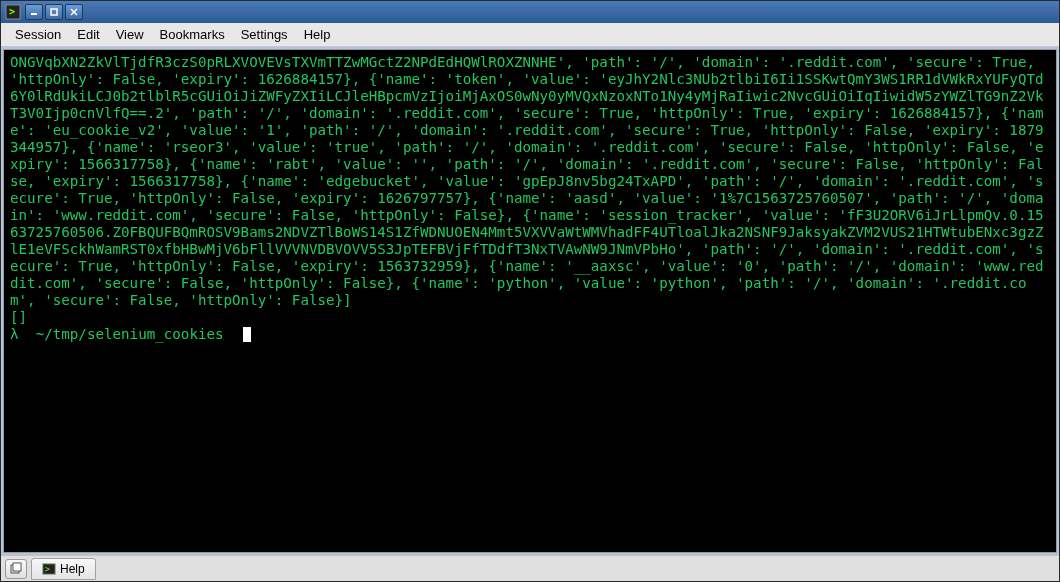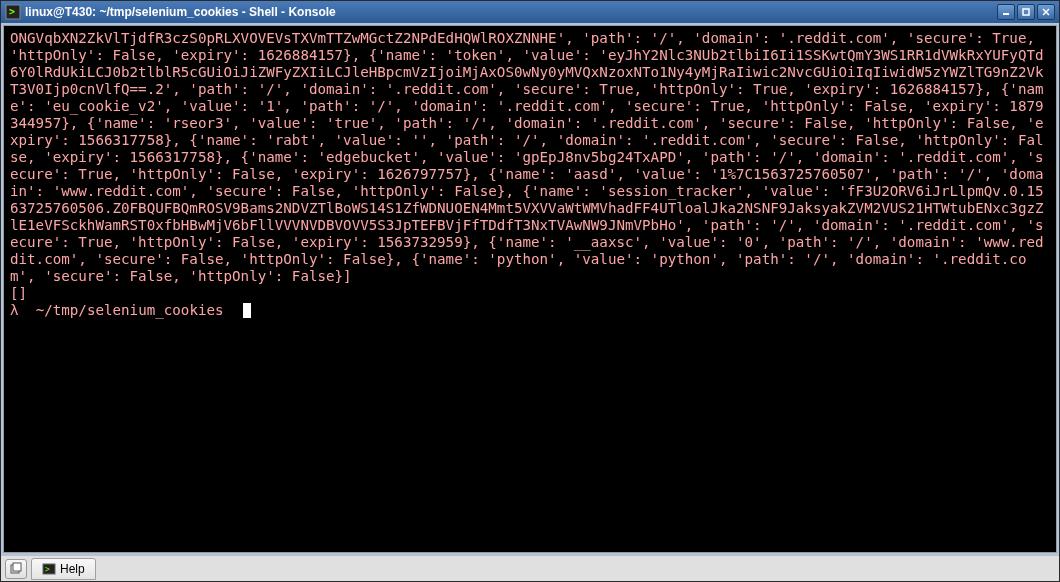--- a/index.html
+++ b/index.html
@@ -67,21 +67,21 @@
       font-size: 13px;
       border-bottom: 1px solid #c8c8c8;
     }
     .menu-item {
       padding: 2px 8px;
       cursor: pointer;
     }
     .terminal {
       flex: 1;
       background: #000;
-      color: #fca5a5;
+      color: #22c55e;
       font-family: "DejaVu Sans Mono", "Liberation Mono", monospace;
       font-size: 14.2px;
       line-height: 17px;
       padding: 4px 6px;
       overflow: hidden;
       white-space: pre-wrap;
       word-break: break-all;
       border: 1px solid #999;
       margin: 2px;
     }
@@ -135,41 +135,48 @@
 <body>
 
 <div class="window">
   <div class="titlebar">
     <span class="titlebar-icon">
       <svg viewBox="0 0 16 16" width="16" height="16">
           <rect x="1" y="1" width="14" height="14" fill="#222" stroke="#888"></rect>
           <text x="4" y="11" font-size="10" fill="#7cfc00" font-family="monospace">&gt;</text>
         </svg>
     </span>
-    <span class="titlebar-title">linux@T430: ~/tmp/selenium_cookies - Shell - Konsole</span>
     <div class="titlebar-buttons">
       <div class="titlebar-btn">
         <svg width="10" height="10" viewBox="0 0 10 10">
             <line x1="2" y1="7" x2="8" y2="7" stroke="white" stroke-width="2"></line>
           </svg>
       </div>
       <div class="titlebar-btn">
         <svg width="10" height="10" viewBox="0 0 10 10">
             <rect x="2" y="2" width="6" height="6" fill="none" stroke="white" stroke-width="1.5"></rect>
           </svg>
       </div>
       <div class="titlebar-btn">
         <svg width="10" height="10" viewBox="0 0 10 10">
             <line x1="2" y1="2" x2="8" y2="8" stroke="white" stroke-width="1.5"></line>
             <line x1="8" y1="2" x2="2" y2="8" stroke="white" stroke-width="1.5"></line>
           </svg>
       </div>
     </div>
   </div>
 
+  <div class="menubar">
+    <span class="menu-item">Session</span>
+    <span class="menu-item">Edit</span>
+    <span class="menu-item">View</span>
+    <span class="menu-item">Bookmarks</span>
+    <span class="menu-item">Settings</span>
+    <span class="menu-item">Help</span>
+  </div>
 
   <div class="terminal"><span>ONGVqbXN2ZkVlTjdfR3czS0pRLXVOVEVsTXVmTTZwMGctZ2NPdEdHQWlROXZNNHE', 'path': '/', 'domain': '.reddit.com', 'secure': True, 'httpOnly': False, 'expiry': 1626884157}, {'name': 'token', 'value': 'eyJhY2Nlc3NUb2tlbiI6Ii1SSKwtQmY3WS1RR1dVWkRxYUFyQTd6Y0lRdUkiLCJ0b2tlblR5cGUiOiJiZWFyZXIiLCJleHBpcmVzIjoiMjAxOS0wNy0yMVQxNzoxNTo1Ny4yMjRaIiwic2NvcGUiOiIqIiwidW5zYWZlTG9nZ2VkT3V0Ijp0cnVlfQ==.2', 'path': '/', 'domain': '.reddit.com', 'secure': True, 'httpOnly': True, 'expiry': 1626884157}, {'name': 'eu_cookie_v2', 'value': '1', 'path': '/', 'domain': '.reddit.com', 'secure': True, 'httpOnly': False, 'expiry': 1879344957}, {'name': 'rseor3', 'value': 'true', 'path': '/', 'domain': '.reddit.com', 'secure': False, 'httpOnly': False, 'expiry': 1566317758}, {'name': 'rabt', 'value': '', 'path': '/', 'domain': '.reddit.com', 'secure': False, 'httpOnly': False, 'expiry': 1566317758}, {'name': 'edgebucket', 'value': 'gpEpJ8nv5bg24TxAPD', 'path': '/', 'domain': '.reddit.com', 'secure': True, 'httpOnly': False, 'expiry': 1626797757}, {'name': 'aasd', 'value': '1%7C1563725760507', 'path': '/', 'domain': 'www.reddit.com', 'secure': False, 'httpOnly': False}, {'name': 'session_tracker', 'value': 'fF3U2ORV6iJrLlpmQv.0.1563725760506.Z0FBQUFBQmROSV9Bams2NDVZTlBoWS14S1ZfWDNUOEN4Mmt5VXVVaWtWMVhadFF4UTloalJka2NSNF9JaksyakZVM2VUS21HTWtubENxc3gzZlE1eVFSckhWamRST0xfbHBwMjV6bFllVVVNVDBVOVV5S3JpTEFBVjFfTDdfT3NxTVAwNW9JNmVPbHo', 'path': '/', 'domain': '.reddit.com', 'secure': True, 'httpOnly': False, 'expiry': 1563732959}, {'name': '__aaxsc', 'value': '0', 'path': '/', 'domain': 'www.reddit.com', 'secure': False, 'httpOnly': False}, {'name': 'python', 'value': 'python', 'path': '/', 'domain': '.reddit.com', 'secure': False, 'httpOnly': False}]
 []</span>
 <span>λ</span>  <span>~/tmp/selenium_cookies</span>  <span class="cursor-block"></span></div>
 
   <div class="bottombar">
     <div class="new-tab-btn">
       <svg width="14" height="14" viewBox="0 0 14 14">
           <rect x="2" y="3" width="8" height="8" fill="none" stroke="#555" stroke-width="1"></rect>
           <rect x="4" y="1" width="8" height="8" fill="#fff" stroke="#555" stroke-width="1"></rect>

